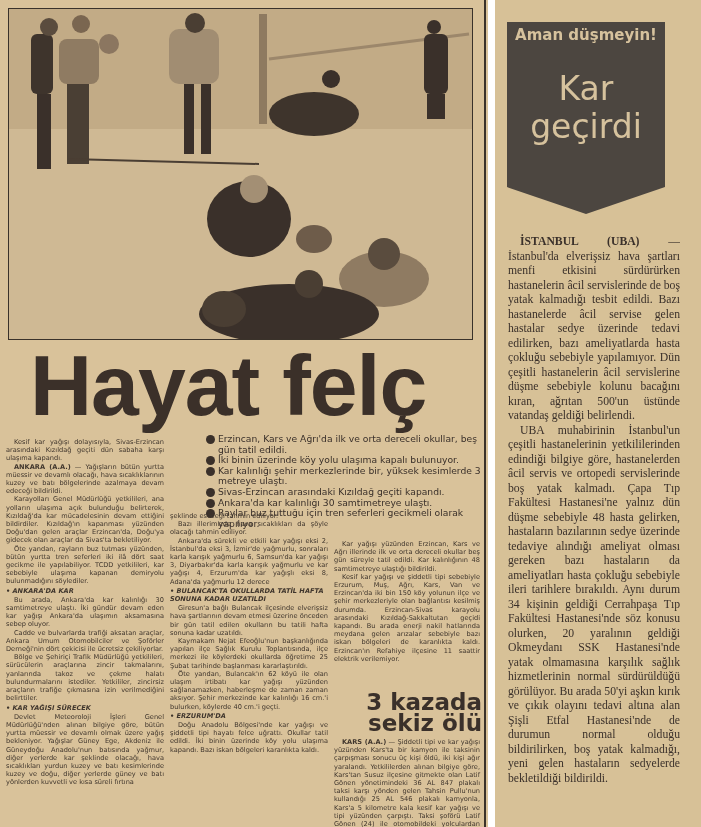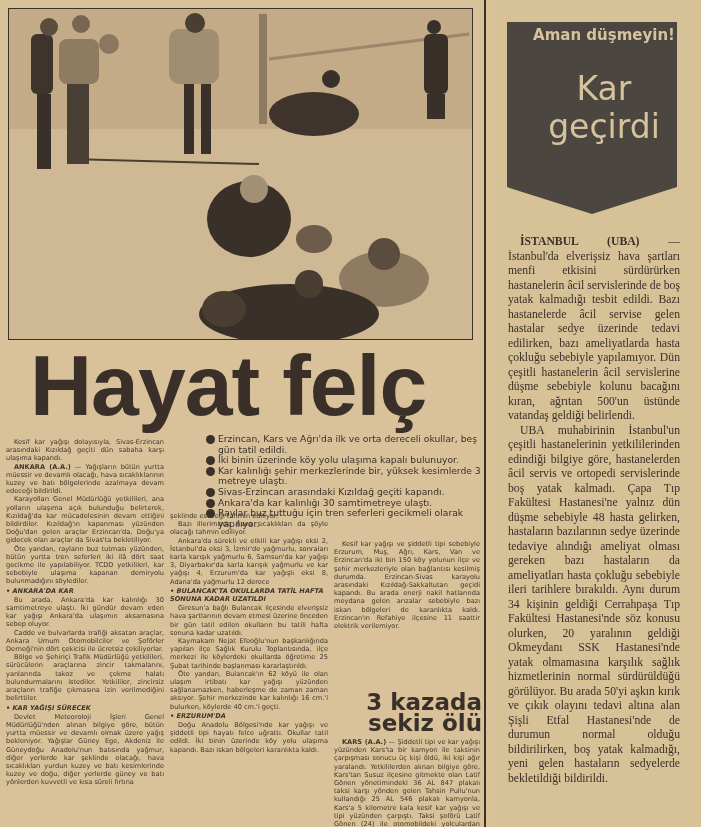--- a/index.html
+++ b/index.html
@@ -1,37 +1,37 @@
 <!DOCTYPE html>
 <html><head>
 <meta charset="utf-8">
 <style>
   html, body { margin:0; padding:0; }
   body { width:701px; height:827px; background:#ffffff; position:relative; overflow:hidden; font-family:"DejaVu Sans", sans-serif; }
-  .clip-left { position:absolute; left:0; top:0; width:488px; height:827px; background:#d9c29a;padding-left:40px; }
+  .clip-left { position:absolute; left:0; top:0; width:488px; height:827px; background:#d9c29a; }
   .clip-left .rule { position:absolute; left:484px; top:0; width:2px; height:827px; background:#3a322a; }
   .clip-right { position:absolute; left:495px; top:0; width:206px; height:827px; background:#d7c197; }
 
   .photo { position:absolute; left:8px; top:8px; width:463px; height:330px; border:1.5px solid #3a322a; background:#cdb791; overflow:hidden; }
   .photo svg { width:100%; height:100%; display:block; }
 
   .headline { position:absolute; left:30px; top:338px; width:440px; height:94px; font-family:"Liberation Sans", sans-serif; font-weight:bold; font-size:86px; letter-spacing:-1px; color:#3b3029; line-height:94px; white-space:nowrap; }
 
   .col { position:absolute; font-family:"DejaVu Sans", sans-serif; font-size:6.6px; line-height:8.2px; color:#3f352c; text-align:justify; }
   .col p { margin:0; text-indent:8px; }
   .col .sub { text-align:left; font-weight:bold; margin:1px 0; text-indent:0;font-style:italic; }
   .col .lead { font-weight:bold; }
 
   .bullets { position:absolute; left:206px; top:434px; width:290px; font-family:"DejaVu Sans", sans-serif; font-size:9.2px; line-height:10.6px; color:#3a302a; }
   .bullets .b { position:relative; padding-left:12px; }
   .bullets .dot { position:absolute; left:0; top:1px; width:9px; height:9px; border-radius:50%; background:#3a302a; }
 
   .sub-headline { position:absolute; left:342px; top:692px; width:140px; text-align:right; font-family:"DejaVu Sans", sans-serif; font-weight:bold; font-size:23px; line-height:21px; color:#3a302a; }
 
-  .badge { position:absolute; left:507px; top:22px; width:158px; height:192px; background:#4c4640; clip-path:polygon(0 0,100% 0,100% 86%,50% 100%,0 86%);padding-left:12px; }
+  .badge { position:absolute; left:507px; top:22px; width:158px; height:192px; background:#4c4640; clip-path:polygon(0 0,100% 0,100% 86%,50% 100%,0 86%); }
   .badge .kicker { position:absolute; top:5px; width:100%; text-align:center; font-family:"DejaVu Sans", sans-serif; font-weight:bold; font-size:15px; line-height:17px; color:#d6c29d; }
   .badge .title { position:absolute; top:48px; width:100%; text-align:center; font-family:"DejaVu Sans", sans-serif; font-size:33px; line-height:38px; color:#d6c29d; }
 
   .right-col { position:absolute; left:508px; top:235px; width:172px; font-family:Liberation Serif, serif; font-size:11.7px; line-height:14.5px; color:#3a302a; text-align:justify; }
   .right-col p { margin:0; text-indent:12px; }
   .right-col .lead { font-weight:bold; }
 </style>
 </head>
 <body>
 
@@ -106,20 +106,21 @@
     <p>Ankara'da sürekli ve etkili kar yağışı eksi 2, İstanbul'da eksi 3, İzmir'de yağmurlu, sonraları karla karışık yağmurlu 6, Samsun'da kar yağışı 3, Diyarbakır'da karla karışık yağmurlu ve kar yağışı 4, Erzurum'da kar yağışlı eksi 8, Adana'da yağmurlu 12 derece</p>
     <p class="sub">• BULANCAK'TA OKULLARDA TATİL HAFTA SONUNA KADAR UZATILDI</p>
     <p>Giresun'a bağlı Bulancak ilçesinde elverişsiz hava şartlarının devam etmesi üzerine önceden bir gün tatil edilen okulların bu tatili hafta sonuna kadar uzatıldı.</p>
     <p>Kaymakam Nejat Efeoğlu'nun başkanlığında yapılan ilçe Sağlık Kurulu Toplantısında, ilçe merkezi ile köylerdeki okullarda öğretime 25 Şubat tarihinde başlanması kararlaştırıldı.</p>
     <p>Öte yandan, Bulancak'ın 62 köyü ile olan ulaşım irtibatı kar yağışı yüzünden sağlanamazken, haberleşme de zaman zaman aksıyor. Şehir merkezinde kar kalınlığı 16 cm.'i bulurken, köylerde 40 cm.'i geçti.</p>
     <p class="sub">• ERZURUM'DA</p>
     <p>Doğu Anadolu Bölgesi'nde kar yağışı ve şiddetli tipi hayatı felce uğrattı. Okullar tatil edildi. İki binin üzerinde köy yolu ulaşıma kapandı. Bazı iskan bölgeleri karanlıkta kaldı.</p>
   </div>
 
   <div class="col" style="left:334px; top:540px; width:146px;">
+    <p>Kar yağışı yüzünden Erzincan, Kars ve Ağrı illerinde ilk ve orta dereceli okullar beş gün süreyle tatil edildi. Kar kalınlığının 48 samtimetreye ulaştığı bildirildi.</p>
     <p>Kesif kar yağışı ve şiddetli tipi sebebiyle Erzurum, Muş, Ağrı, Kars, Van ve Erzincan'da iki bin 150 köy yolunun ilçe ve şehir merkezleriyle olan bağlantısı kesilmiş durumda. Erzincan-Sivas karayolu arasındaki Kızıldağ-Sakkaltutan geçidi kapandı. Bu arada enerji nakil hatlarında meydana gelen arızalar sebebiyle bazı iskan bölgeleri de karanlıkta kaldı. Erzincan'ın Refahiye ilçesine 11 saattir elektrik verilemiyor.</p>
   </div>
 
   <div class="sub-headline">
     <div>3 kazada</div>
     <div>sekiz ölü</div>
   </div>
 
   <div class="col" style="left:334px; top:738px; width:146px;">
     <p><span class="lead">KARS (A.A.)</span> <span>— Şiddetli tipi ve kar yağışı yüzünden Kars'ta bir kamyon ile taksinin çarpışması sonucu üç kişi öldü, iki kişi ağır yaralandı. Yetkililerden alınan bilgiye göre, Kars'tan Susuz ilçesine gitmekte olan Latif Gönen yönetimindeki 36 AL 847 plakalı taksi karşı yönden gelen Tahsin Pullu'nun kullandığı 25 AL 546 plakalı kamyonla, Kars'a 5 kilometre kala kesif kar yağışı ve tipi yüzünden çarpıştı. Taksi şoförü Latif Gönen (24) ile otomobildeki yolculardan Bedriye Soner (30) ve iki günlük ismsiz bebeği öldüler.</span></p>

